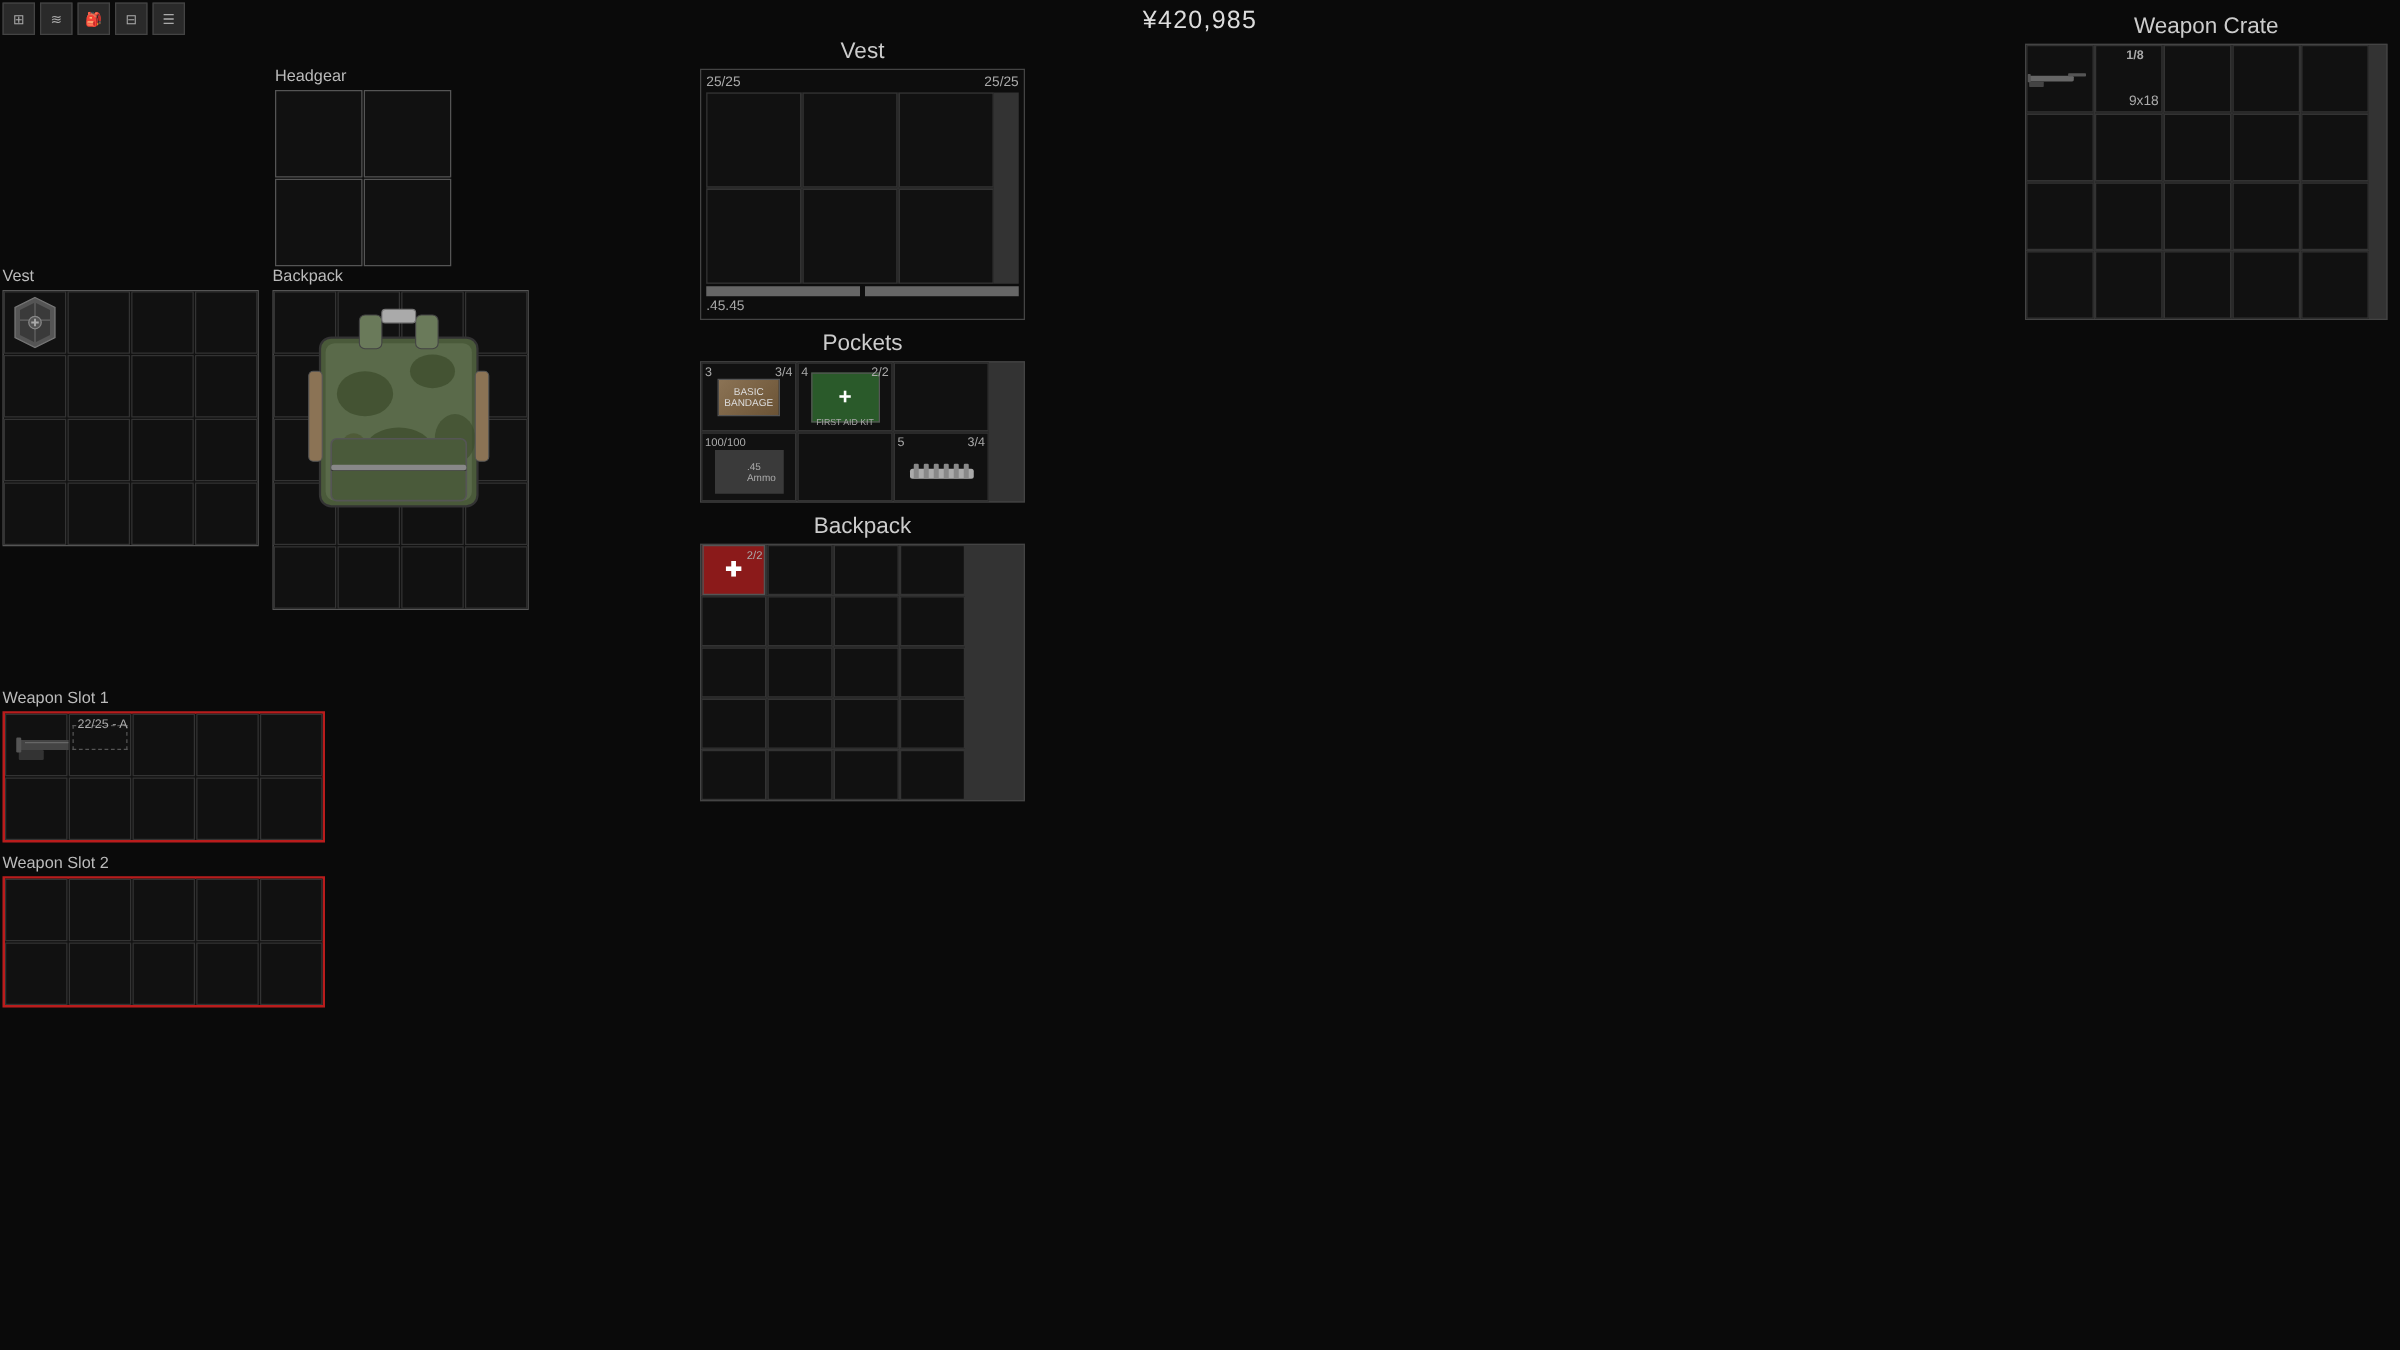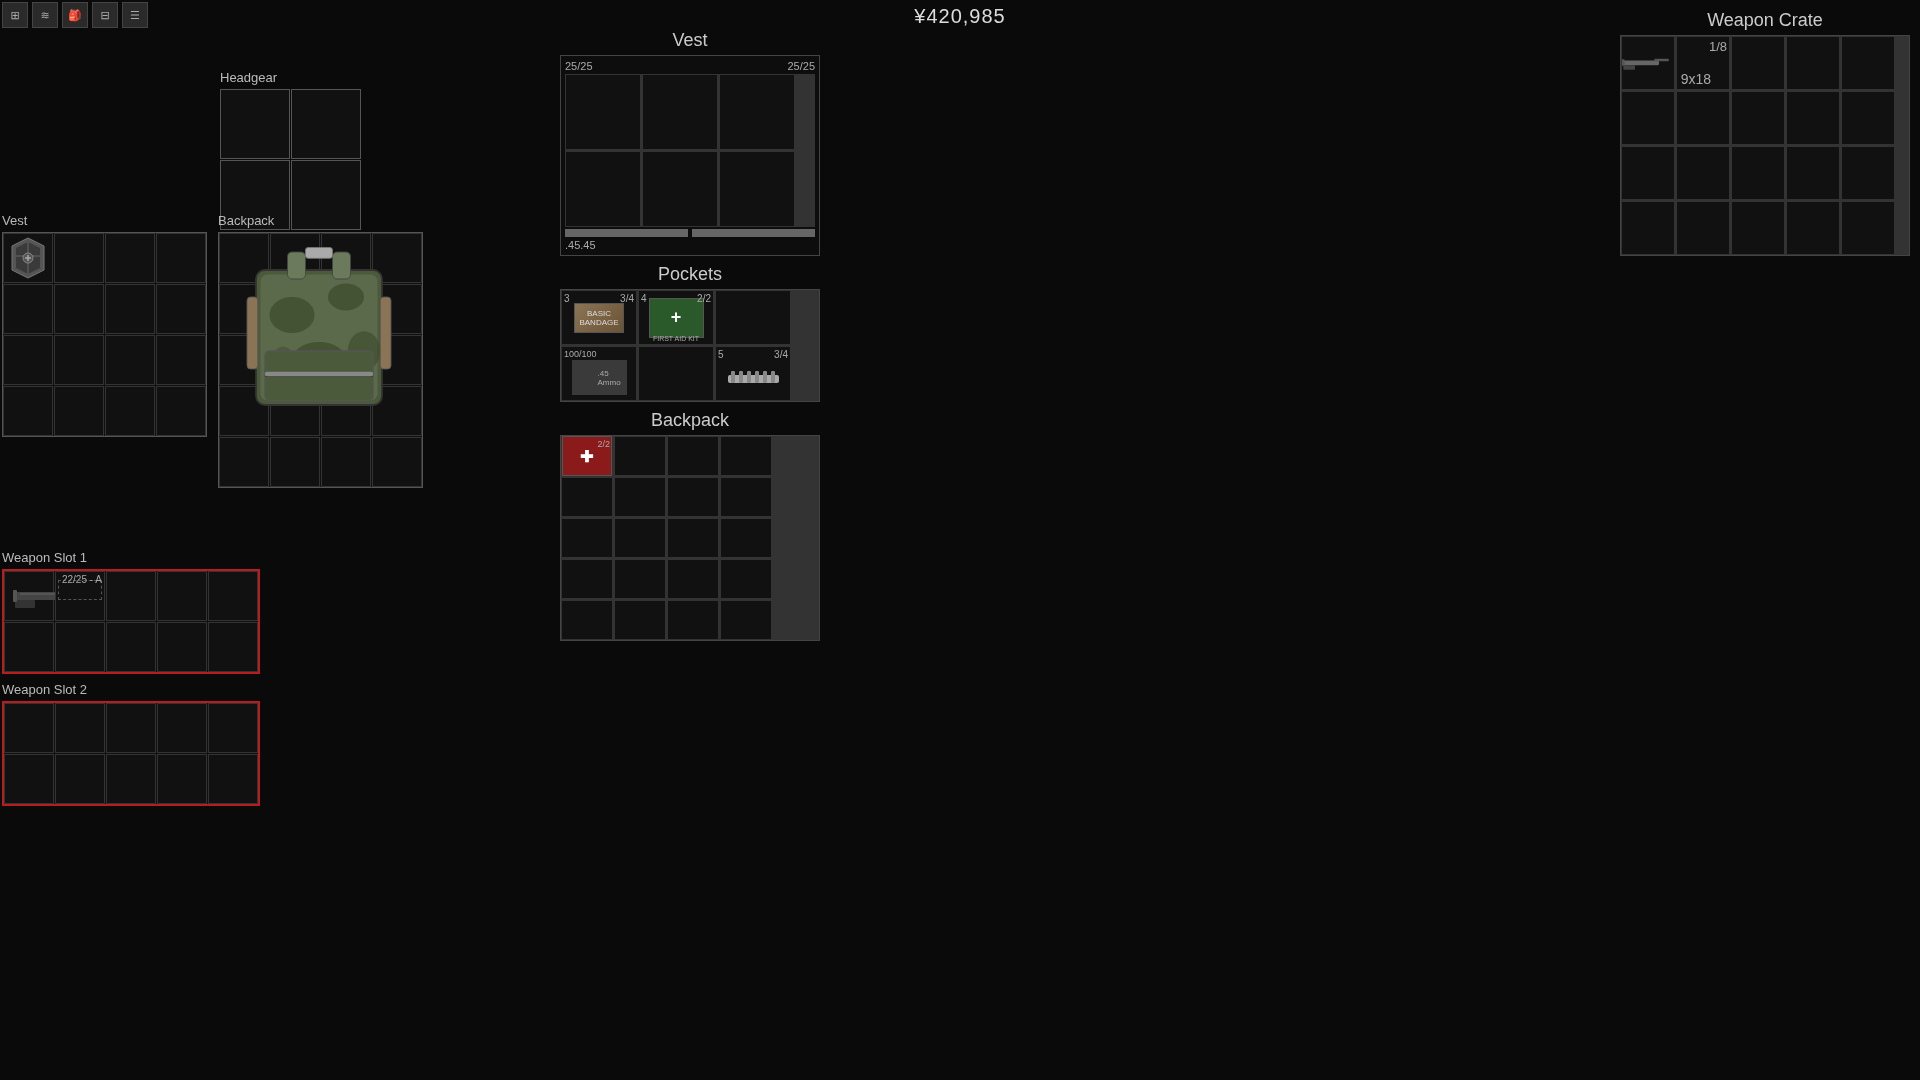--- a/index.html
+++ b/index.html
@@ -83,21 +83,21 @@
     .equip-slot {
       width: 70px;
       height: 70px;
       border: 1px solid #555;
       background: #111;
     }
 
     
     #headgear-section {
       position: absolute;
-      top: 35px;
+      top: 18px;
       left: 220px;
     }
     #headgear-grid {
       display: grid;
       grid-template-columns: repeat(2, 70px);
       grid-template-rows: repeat(2, 70px);
       gap: 1px;
     }
     .headgear-cell {
       width: 70px;
@@ -370,23 +370,24 @@
       background: #111;
       border: 1px solid #333;
       position: relative;
       display: flex;
       align-items: center;
       justify-content: center;
     }
     .crate-ammo-label {
       position: absolute;
       top: 2px;
-      right: 2px;
-      font-size: 13px;
-      color: #aaa;
+      right: 14px;
+      font-size: 10px;
+      color: #aaa;
+      font-weight: bold;
     }
 
     
     .item-bandage {
       background: linear-gradient(135deg, #8B7355 0%, #6B5335 100%);
       width: 50px;
       height: 30px;
       display: flex;
       align-items: center;
       justify-content: center;
@@ -735,21 +736,21 @@
 
       <svg class="crate-gun-svg" viewBox="0 0 80 25">
         <rect x="2" y="8" width="55" height="7" fill="#666" rx="2"></rect>
         <rect x="50" y="5" width="22" height="4" fill="#555" rx="1"></rect>
         <rect x="2" y="15" width="18" height="7" fill="#444" rx="1"></rect>
         <rect x="0" y="6" width="4" height="10" fill="#555" rx="1"></rect>
       </svg>
     </div>
     <div class="crate-cell">
       <span class="crate-ammo-label">1/8</span>
-      <span style="font-size:14px;color:#aaa;position:absolute;bottom:2px;right:18px;margin-top:15px;">9x18</span>
+      <span style="font-size:11px;color:#aaa;position:absolute;bottom:2px;right:2px;margin-top:15px;">9x18</span>
     </div>
     <div class="crate-cell"></div>
     <div class="crate-cell"></div>
     <div class="crate-cell"></div>
 
     <div class="crate-cell"></div>
     <div class="crate-cell"></div>
     <div class="crate-cell"></div>
     <div class="crate-cell"></div>
     <div class="crate-cell"></div>

